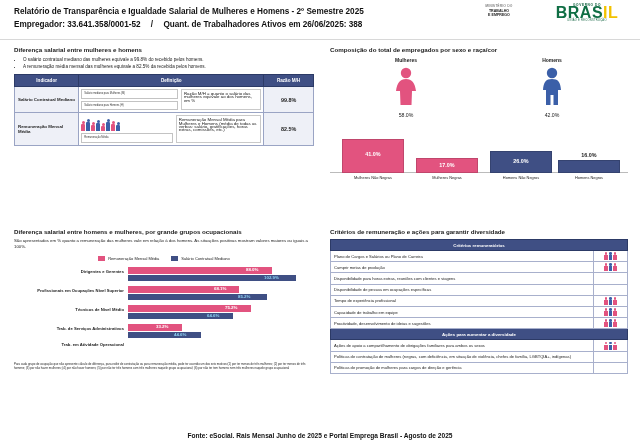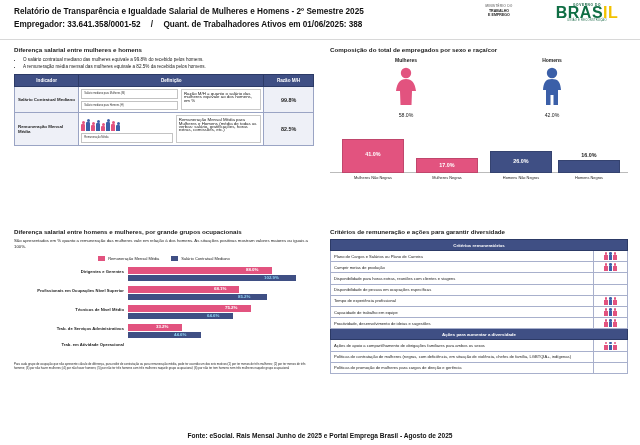--- a/index.html
+++ b/index.html
@@ -161,21 +161,21 @@
 </head>
 <body>
 
 <div class="page">
 
   <div class="header">
     <div class="header-title">Relatório de Transparência e Igualdade Salarial de Mulheres e Homens - 2º Semestre 2025</div>
     <div class="header-sub">
       <span>Empregador: 33.641.358/0001-52</span>
       <span class="sep">/</span>
-      <span>Quant. de Trabalhadores Ativos em 01/06/2025: 388</span>
+      <span>Quant. de Trabalhadores Ativos em 26/06/2025: 388</span>
     </div>
 
     <div class="logo-min">
       <div class="lm-top">MINISTÉRIO DO</div>
       <div class="lm-main">TRABALHO<br>E EMPREGO</div>
     </div>
 
     <div class="logo-gov">
       <div class="gov-top">GOVERNO DO</div>
       <div class="gov-brasil">BRAS<span class="y">IL</span></div>

